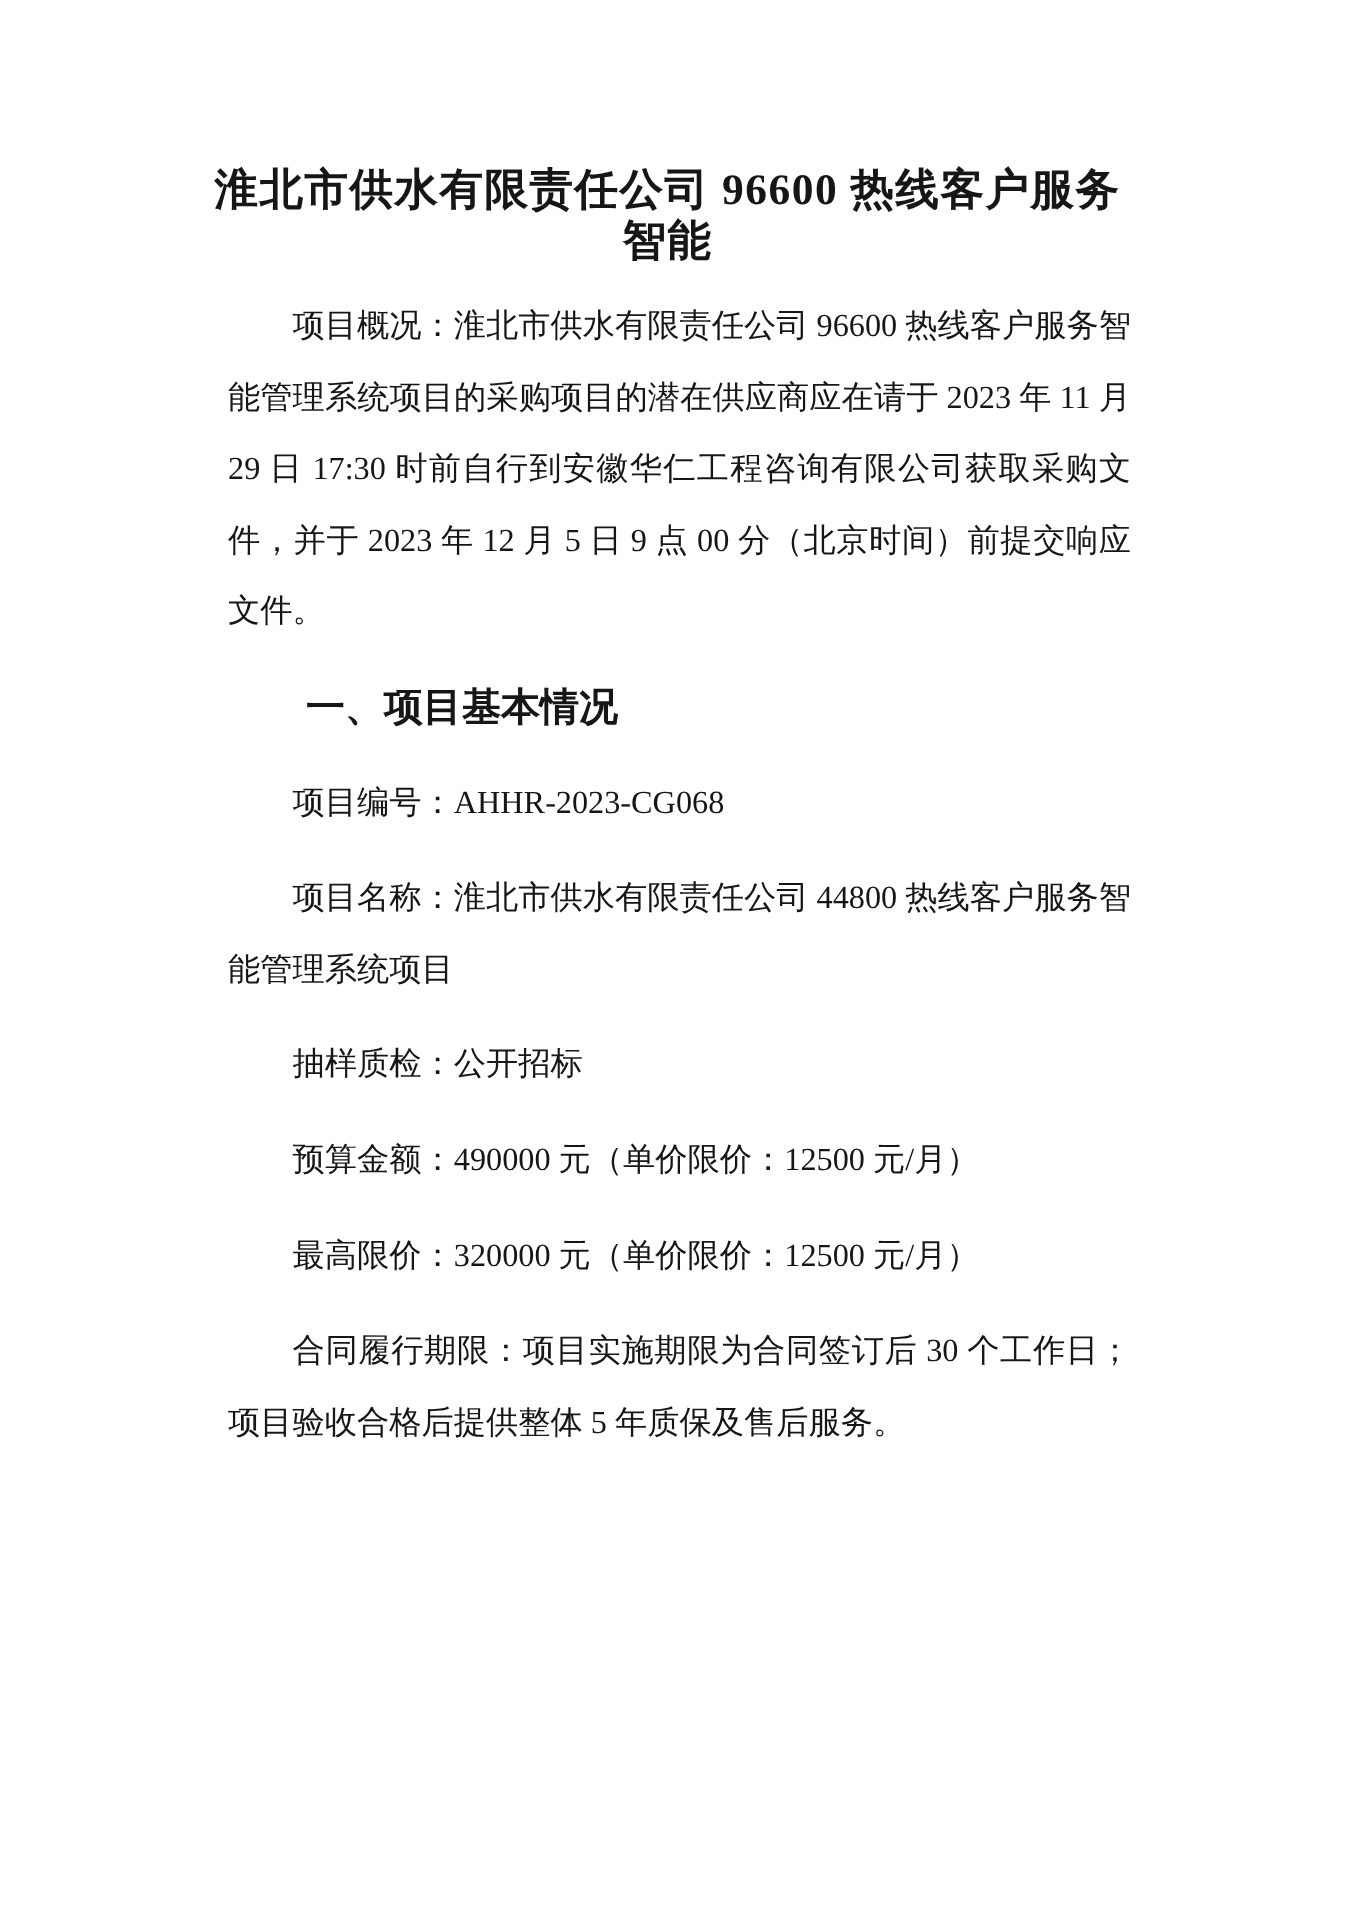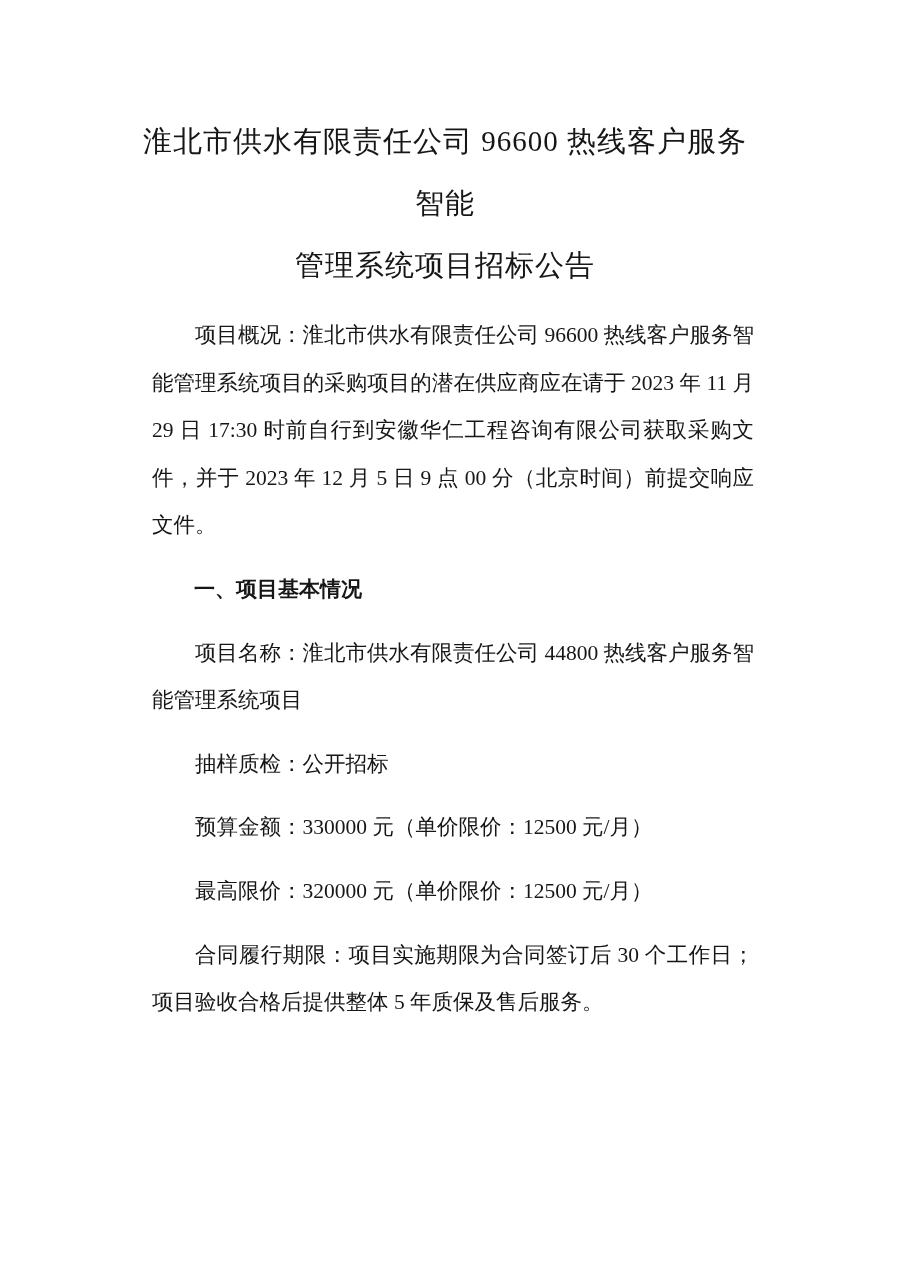--- a/index.html
+++ b/index.html
@@ -17,58 +17,58 @@
     box-sizing: border-box;
     width: 900px;
     height: 1272px;
     background: #ffffff;
     padding: 110px 130px 0 136px;
     overflow: hidden;
   }
   .doc-title {
     margin: 0 16px 10px 0;
     font-size: 29px;
-    font-weight: normal;
-    line-height: 62px;
+    font-weight: bold;
+    line-height: 34px;
     text-align: center;
     letter-spacing: 1px;
   }
   .para {
     margin: 16px;
     font-size: 21.5px;
     line-height: 47.6px;
     text-align: justify;
     text-justify: inter-ideograph;
     text-indent: 2em;
   }
   .section-heading {
     font-weight: bold;
-    font-size: 21px;
+    font-size: 26px;
     text-align: left;
   }
 </style>
 </head>
 <body>
 
 <div class="page">
 
   <h1 class="doc-title">
     <span>淮北市供水有限责任公司 96600 热线客户服务智能</span><br>
-    <span>管理系统项目招标公告</span>
   </h1>
 
   <p class="para">项目概况：淮北市供水有限责任公司 96600 热线客户服务智能管理系统项目的采购项目的潜在供应商应在请于 2023 年 11 月 29 日 17:30 时前自行到安徽华仁工程咨询有限公司获取采购文件，并于 2023 年 12 月 5 日 9 点 00 分（北京时间）前提交响应文件。</p>
 
   <p class="para section-heading">一、项目基本情况</p>
 
+  <p class="para">项目编号：AHHR-2023-CG068</p>
 
   <p class="para">项目名称：淮北市供水有限责任公司 44800 热线客户服务智能管理系统项目</p>
 
   <p class="para">抽样质检：公开招标</p>
 
-  <p class="para">预算金额：330000 元（单价限价：12500 元/月）</p>
+  <p class="para">预算金额：490000 元（单价限价：12500 元/月）</p>
 
   <p class="para">最高限价：320000 元（单价限价：12500 元/月）</p>
 
 
   <p class="para">合同履行期限：项目实施期限为合同签订后 30 个工作日；项目验收合格后提供整体 5 年质保及售后服务。</p>
 
 </div>
 
 </body></html>

